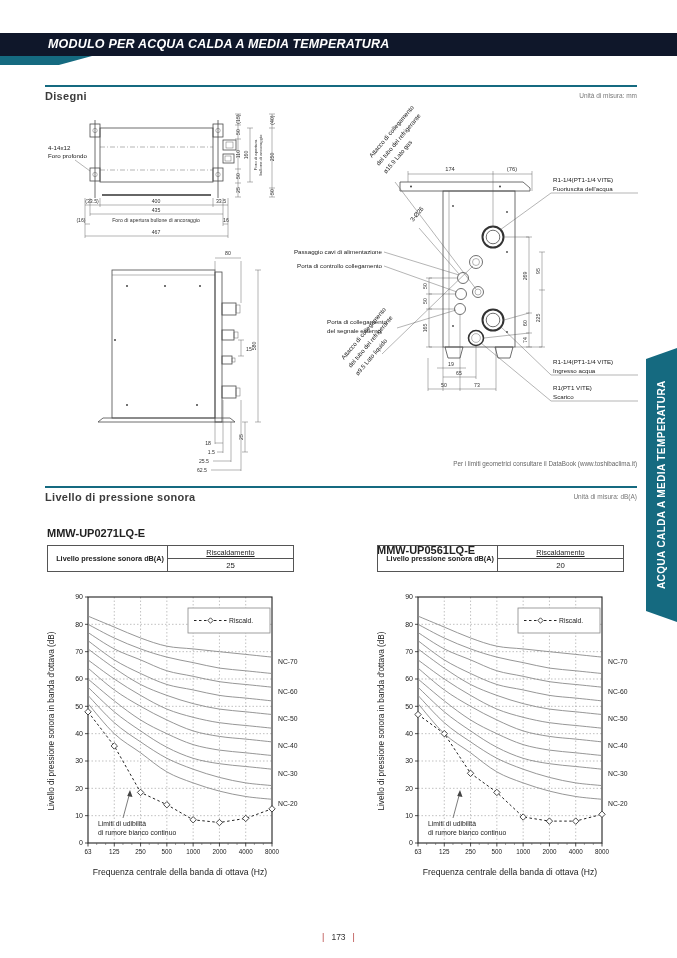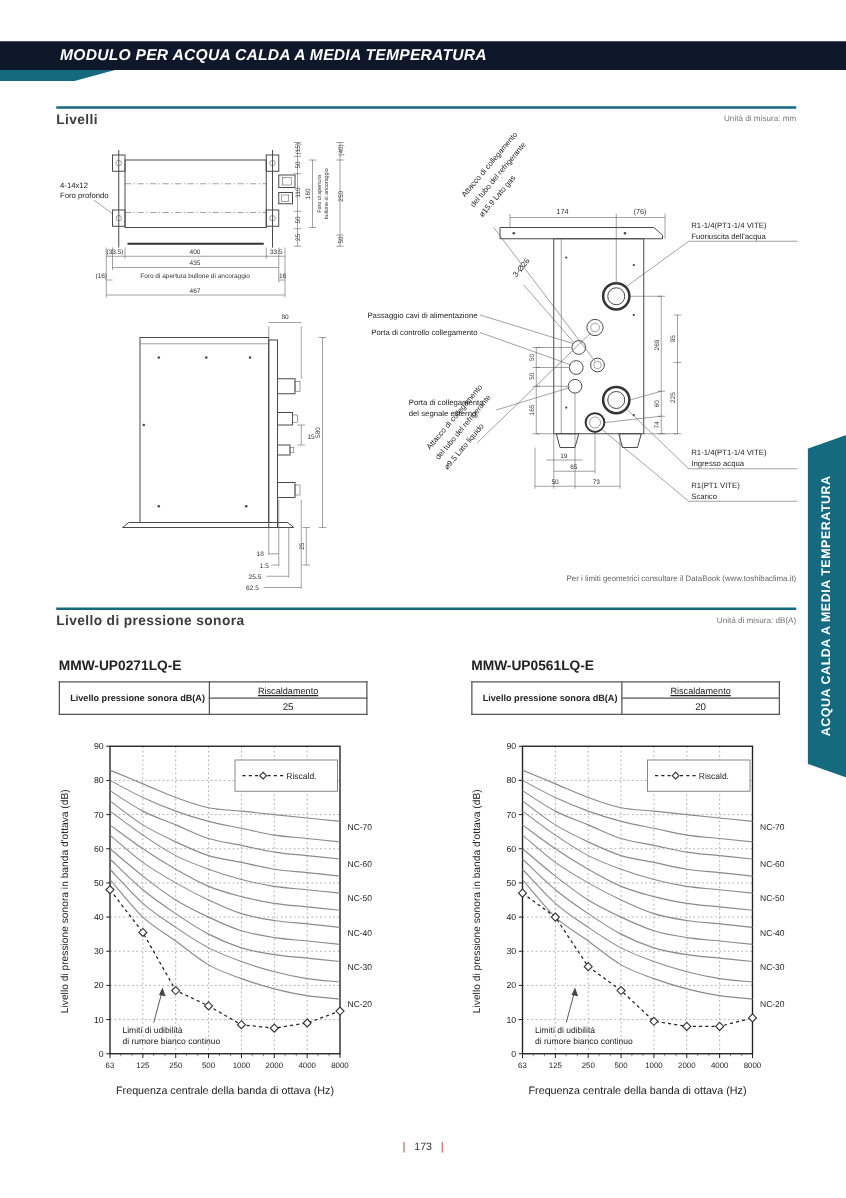--- a/index.html
+++ b/index.html
@@ -25,38 +25,38 @@
   .thick { stroke:#333; fill:none; stroke-width:1.6; }
   
   .model-title { position:absolute; font-size:11px; font-weight:bold; color:#222; }
   .sound-table { position:absolute; border-collapse:collapse; }
   .sound-table td { border:1px solid #555; font-size:7.3px; color:#222; }
   .sound-table .rl { width:120px; font-weight:bold; text-align:right; padding:2px 3px; }
   .sound-table .hd { width:126px; text-align:center; height:13px;text-decoration:underline; }
   .sound-table .vl { text-align:center; height:13px; font-size:7.8px; }
   .chartbox { position:absolute; width:302px; height:306px; }
   
-  .pagenum { position:absolute; left:0; top:912px; width:677px; text-align:center; font-size:8.5px; color:#333; }
+  .pagenum { position:absolute; left:0; top:932px; width:677px; text-align:center; font-size:8.5px; color:#333; }
   .pagenum .bar { color:#b5413f; padding:0 7px; font-size:9px; }
   
   .side-tab { position:absolute; left:646px; top:348px; width:31px; height:274px; background:#156a80;
     clip-path:polygon(100% 0,100% 100%,0 96%,0 4%); }
   .side-tab-label { position:absolute; left:0; top:0; width:31px; height:274px; display:flex; align-items:center; justify-content:center;
     writing-mode:vertical-rl; transform:rotate(180deg); color:#fff; font-weight:bold; font-size:10px; letter-spacing:.4px; white-space:nowrap; }
 </style>
 </head>
 <body>
 
 <div class="banner">
   <div class="banner-title">MODULO PER ACQUA CALDA A MEDIA TEMPERATURA</div>
 </div>
 <div class="swoosh"></div>
 
 <div class="rule" style="top:85px"></div>
-<div class="sec-title" style="top:90px">Livelli</div>
+<div class="sec-title" style="top:90px">Disegni</div>
 <div class="unit" style="top:92px">Unità di misura: mm</div>
 
 <svg class="abs" style="left:45px; top:100px;" width="595" height="380" viewBox="0 0 595 380">
 
   <g>
     <rect class="cad" x="55" y="28" width="113" height="54"></rect>
     <line class="thin" x1="55" y1="47" x2="168" y2="47" stroke-dasharray="5,2,1,2"></line>
     <line class="thin" x1="55" y1="70" x2="168" y2="70" stroke-dasharray="5,2,1,2"></line>
     <line class="thick" x1="57" y1="95" x2="166" y2="95"></line>
     <line class="cad" x1="50" y1="20" x2="50" y2="98"></line>
@@ -416,21 +416,21 @@
       <path d="M168.5,32.8 L171.2,35.5 L168.5,38.2 L165.8,35.5 Z" fill="#fff" stroke="#333" stroke-width="0.9"></path>
       <text x="187" y="38" font-size="6.8" fill="#222">Riscald.</text>
       <line x1="81" y1="233" x2="88" y2="207" stroke="#444" stroke-width="0.7"></line>
       <polygon points="88,205 85.2,211 90.5,212" fill="#444"></polygon>
       <text x="56" y="241" font-size="6.8" fill="#222">Limiti di udibilità</text>
       <text x="56" y="250" font-size="6.8" fill="#222">di rumore bianco continuo</text>
       <text transform="rotate(-90 12 136)" x="12" y="136" text-anchor="middle" font-size="8.2" fill="#222">Livello di pressione sonora in banda d'ottava (dB)</text>
       <text x="138" y="290" text-anchor="middle" font-size="8.6" fill="#222">Frequenza centrale della banda di ottava (Hz)</text>
     </svg></div>
 
-<div class="model-title" style="left:377px; top:527px">MMW-UP0561LQ-E</div>
+<div class="model-title" style="left:377px; top:544px">MMW-UP0561LQ-E</div>
 <table class="sound-table" style="left:377px; top:545px">
   <tbody>
       <tr>
     <td class="rl" rowspan="2">Livello pressione sonora dB(A)</td>
     <td class="hd">Riscaldamento</td>
   </tr>
   <tr>
         <td class="vl">20</td>
       </tr>
 </tbody>

